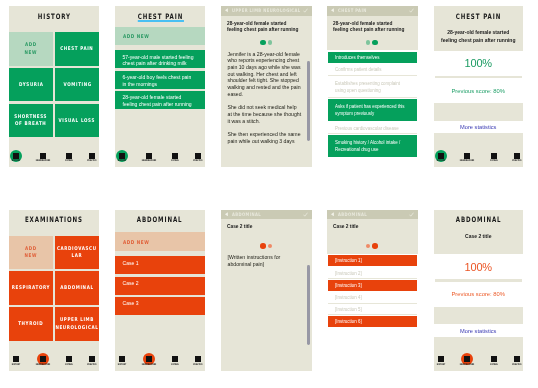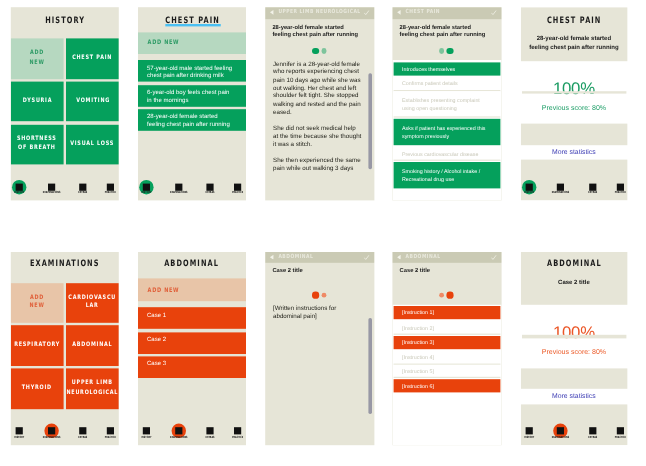--- a/index.html
+++ b/index.html
@@ -52,22 +52,22 @@
 .pdot.big{width:5.6px;height:5.6px;}
 .body{position:absolute;left:7px;right:9.6px;top:44.5px;font-size:5.18px;line-height:6.7px;color:#24241c;
   font-family:"Liberation Sans",sans-serif;}
 .body p{margin:0 0 6.7px 0;}
 .sbar{position:absolute;right:1.7px;top:55.2px;width:2.8px;height:80px;background:#9898a5;border-radius:1.4px;}
 
 
 .rhead{position:absolute;left:0;top:0;width:100%;height:44.5px;background:#e6e5d7;}
 .rsub{margin:3.2px 6.5px 0 6.5px;text-align:center;font-size:5px;line-height:7.6px;font-weight:700;
   color:#1b1b1b;font-family:"Liberation Sans",sans-serif;}
-.rscore{position:absolute;left:0;top:50.3px;width:100%;text-align:center;font-size:14px;line-height:14px;
-  font-weight:400;font-family:"Liberation Sans",sans-serif;letter-spacing:-.2px;margin-top:10px;}
+.rscore{position:absolute;left:0;top:50.3px;width:100%;text-align:center;font-size:11px;line-height:14px;
+  font-weight:400;font-family:"Liberation Sans",sans-serif;letter-spacing:-.2px;}
 .rscore.g{color:#1a9b62;} .rscore.o{color:#eb5525;}
 .rrule{position:absolute;left:1px;right:1px;top:69.7px;height:2.6px;background:#e6e5d7;}
 .rprev{position:absolute;left:0;top:81.5px;width:100%;text-align:center;font-size:5.85px;
   font-family:"Liberation Sans",sans-serif;}
 .rprev.g{color:#1f9f68;} .rprev.o{color:#ec5c2a;}
 .rbox{position:absolute;left:0;top:97px;width:100%;height:17.5px;background:#e6e5d7;}
 .rmore{position:absolute;left:0;top:118.4px;width:100%;text-align:center;font-size:5.7px;color:#3b3bb3;
   font-family:"Liberation Sans",sans-serif;}
 
 .cl{position:absolute;left:0;right:0;top:44px;bottom:0;background:#fff;padding-top:1.5px;box-sizing:border-box;}

